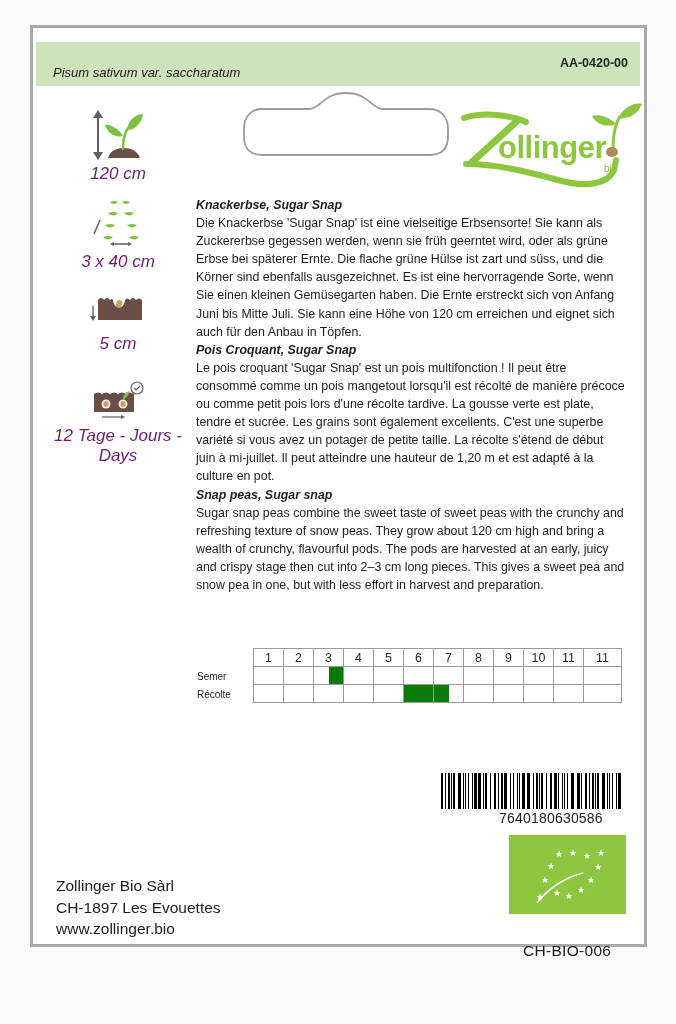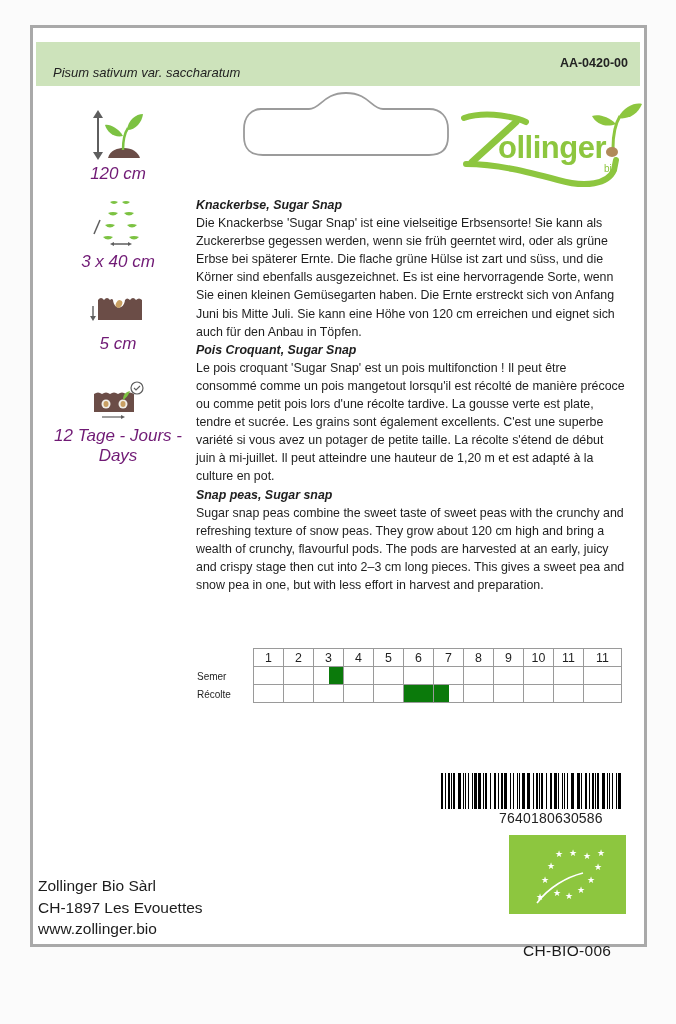--- a/index.html
+++ b/index.html
@@ -40,21 +40,21 @@
       font-size: 12.4px; text-align: center; position: relative;
     }
     .cal-table td.wide { width: 37px; }
     .bar { position: absolute; background: #0b7a0b; top: 0; bottom: 0; }
 
     .barcode { position: absolute; left: 408px; top: 745px; }
     .ean { position: absolute; left: 466px; top: 782px; font-size: 14px; color: #222; letter-spacing: 0.2px; }
     .eu-leaf { position: absolute; left: 476px; top: 807px; width: 117px; height: 79px; background: #8dc63f; }
     .cert-code { position: absolute; left: 490px; top: 890px; font-size: 15.5px; color: #1c1c1c; letter-spacing: 0.3px; margin-top: 24px; }
 
-    .address { position: absolute; left: 5px; top: 847px; font-size: 15.5px; line-height: 21.5px; color: #1c1c1c; }
+    .address { position: absolute; left: 23px; top: 847px; font-size: 15.5px; line-height: 21.5px; color: #1c1c1c; }
   </style>
 </head>
 <body>
 
 <div class="card">
 
   <div class="header-band">
     <span class="latin-name">Pisum sativum var. saccharatum</span>
     <span class="article-code">AA-0420-00</span>
   </div>

